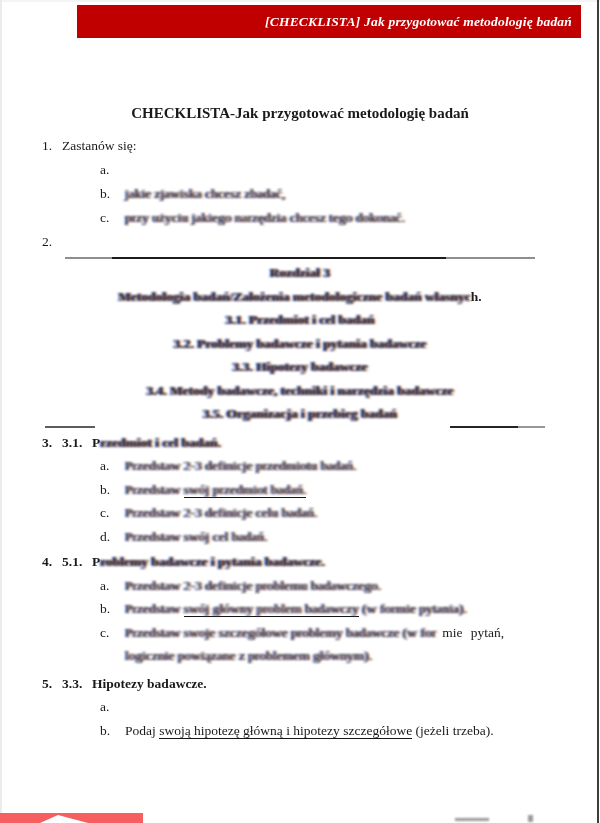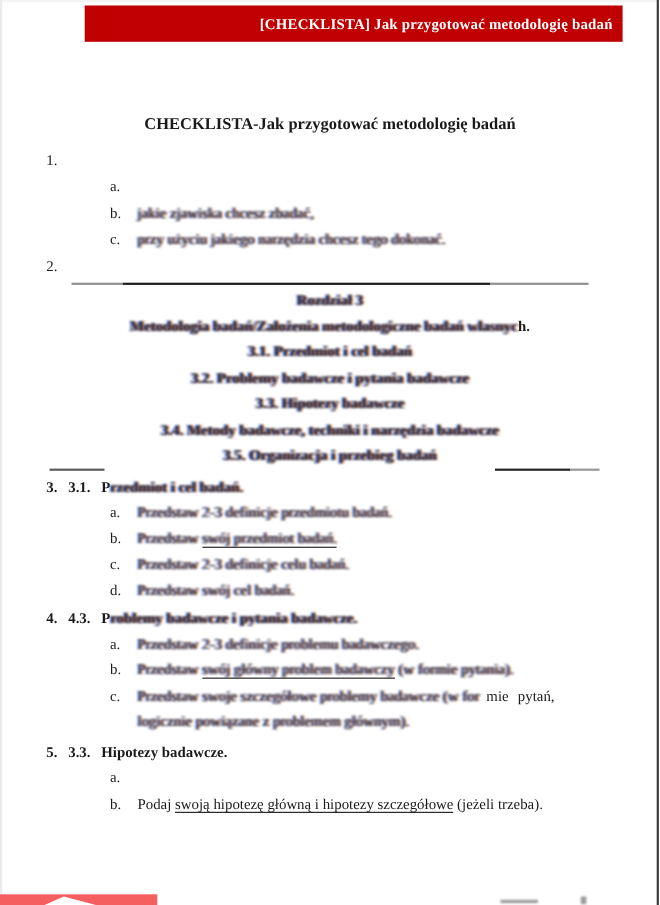--- a/index.html
+++ b/index.html
@@ -1,22 +1,22 @@
 <!DOCTYPE html>
 <html><head>
 <meta charset="utf-8">
 <style>
   html,body{margin:0;padding:0;}
   body{width:600px;height:823px;background:#ffffff;font-family:"Liberation Serif",serif;color:#1a1a1a;}
   .page{position:relative;width:600px;height:823px;background:#fff;overflow:hidden;
         box-shadow: inset 2px 0 0 #ebebeb, inset 0 2px 0 #f4f4f4;}
   .page-edge-right{position:absolute;top:0;right:1px;width:2px;height:100%;background:#3d3d3d;}
 
-  .banner{position:absolute;top:5px;left:77px;right:34px;height:33px;background:#C00000;
-          display:flex;align-items:center;justify-content:flex-end;padding-right:9px;box-sizing:border-box;}
+  .banner{position:absolute;top:5px;left:77px;right:19px;height:33px;background:#C00000;
+          display:flex;align-items:center;justify-content:flex-end;padding-right:9px;box-sizing:border-box;font-style:italic;}
   .banner span{color:#ffffff;font-weight:bold;font-size:13.5px;letter-spacing:.2px;}
 
   .content{position:relative;padding-top:102px;}
   .doc-title{text-align:center;font-weight:bold;font-size:15px;line-height:22px;}
 
   .row{display:flex;align-items:baseline;font-size:13.5px;line-height:24px;}
   .n1{margin-left:42px;min-width:20px;}
   .sec{min-width:30px;font-weight:bold;}
   .letter{margin-left:100px;min-width:25px;}
   .rtext{flex:1;padding-right:30px;}
@@ -57,20 +57,21 @@
   <div class="banner">
     <span>[CHECKLISTA] Jak przygotować metodologię badań</span>
   </div>
 
   <div class="content">
 
     <div class="doc-title">CHECKLISTA-Jak przygotować metodologię badań</div>
 
     <div class="row mt10">
       <span class="n1">1.</span>
+      <span class="rtext"><span>Zastanów się:</span></span>
     </div>
     <div class="row">
       <span class="letter">a.</span>
     </div>
     <div class="row">
       <span class="letter">b.</span>
       <span class="rtext"><span class="deg">jakie zjawiska chcesz zbadać,</span></span>
     </div>
     <div class="row">
       <span class="letter">c.</span>
@@ -113,21 +114,21 @@
       <span class="letter">c.</span>
       <span class="rtext"><span class="deg">Przedstaw 2-3 definicje celu badań.</span></span>
     </div>
     <div class="row tight">
       <span class="letter">d.</span>
       <span class="rtext"><span class="deg">Przedstaw swój cel badań.</span></span>
     </div>
 
     <div class="row tight mt2">
       <span class="n1 b">4.</span>
-      <span class="sec">4.3.</span>
+      <span class="sec">5.1.</span>
       <span class="rtext"><span class="b">P</span><span class="deg-b">roblemy badawcze i pytania badawcze.</span></span>
     </div>
     <div class="row tight">
       <span class="letter">a.</span>
       <span class="rtext"><span class="deg">Przedstaw 2-3 definicje problemu badawczego.</span></span>
     </div>
     <div class="row tight">
       <span class="letter">b.</span>
       <span class="rtext"><span class="deg">Przedstaw </span><span class="u"><span class="deg">swój główny problem badawczy</span></span><span class="deg"> (w formie pytania).</span></span>
     </div>

